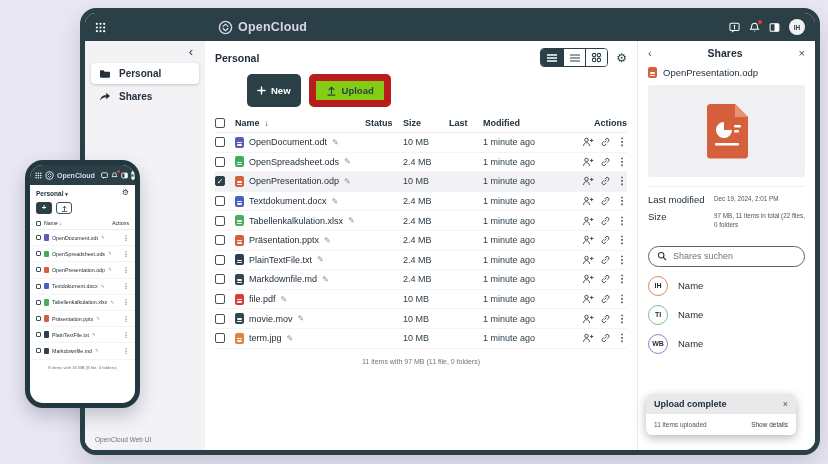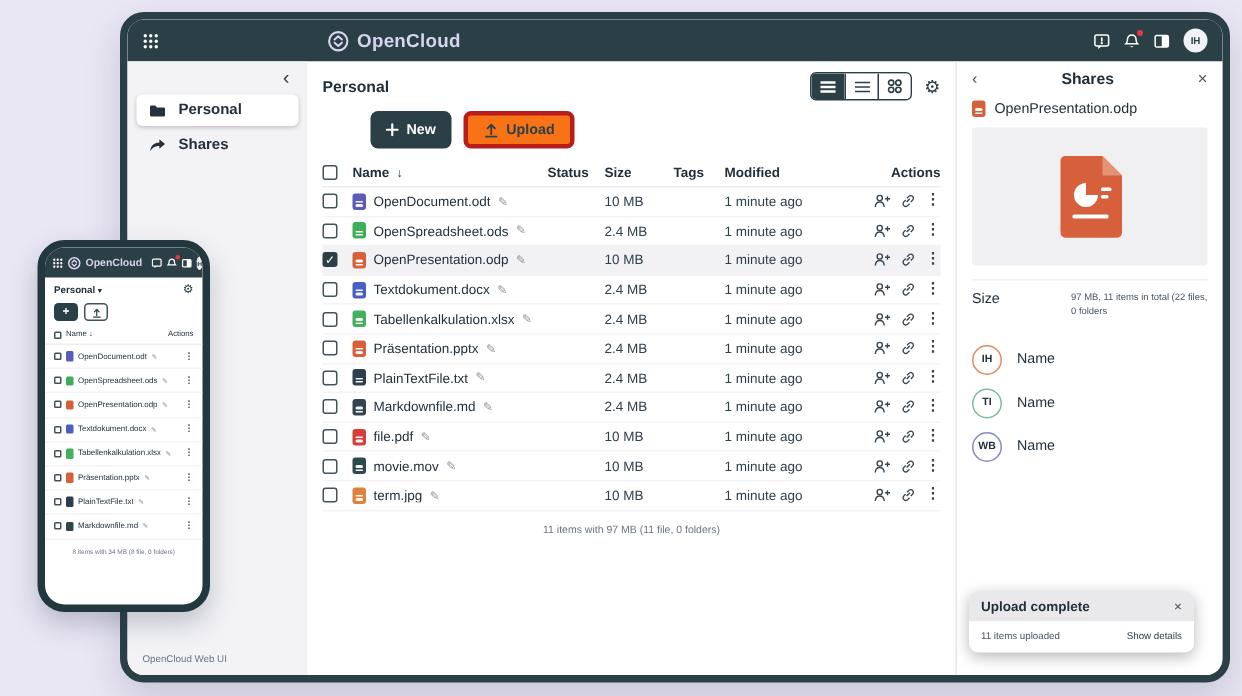--- a/index.html
+++ b/index.html
@@ -59,21 +59,21 @@
   .main-top { display:flex; align-items:center; }
   .breadcrumb { font-size:10.5px; font-weight:bold; color:#22303c; }
   .view-seg { margin-left:auto; display:flex; border:1px solid #2a4046; border-radius:4px; overflow:hidden; }
   .seg-btn { width:22px; height:17px; display:flex; align-items:center; justify-content:center; background:#fff; border-left:1px solid #2a4046; }
   .seg-btn:first-child { border-left:none; }
   .seg-btn.active { background:#2a4046; }
   .gear { font-size:12px; color:#2a4046; margin-left:8px; line-height:1; }
   .btn-row { display:flex; gap:8px; margin:7px 0 8px;padding-left:32px; }
   .btn { display:flex; align-items:center; gap:5px; font-size:9.5px; font-weight:bold; border-radius:5px; padding:4px 10px; }
   .btn-new { background:#2a4046; color:#fff; }
-  .btn-upload { background:#f97316; color:#2a4046; border:3px solid #b91c1c; }
+  .btn-upload { background:#84cc16; color:#2a4046; border:7px solid #b91c1c; }
   
   .thead { display:flex; align-items:center; font-size:9px; font-weight:bold; color:#22303c; padding:3px 0 4px; border-bottom:1px solid #ececf0; }
   .cb { width:10px; height:10px; border:1.4px solid #44525c; border-radius:2px; flex:0 0 auto; background:#fff; }
   .cb.checked { background:#2a4046; border-color:#2a4046; color:#fff; font-size:8px; line-height:9px; text-align:center; }
   .namecell { flex:1; display:flex; align-items:center; gap:5px; min-width:0; padding-left:10px; }
   .col-status { width:38px; }
   .col-size { width:46px; }
   .col-tags { width:34px; }
   .col-mod { width:88px; }
   .col-act { width:56px; text-align:right; }
@@ -267,21 +267,21 @@
       </div>
 
       <div class="thead">
         <span class="cb"></span>
         <span class="namecell">
             <span>Name</span>
             <span style="font-size:8px;">↓</span>
           </span>
         <span class="col-status">Status</span>
         <span class="col-size">Size</span>
-        <span class="col-tags">Tags</span>
+        <span class="col-tags">Last</span>
         <span class="col-mod">Modified</span>
         <span class="col-act">Actions</span>
       </div>
 
       <div id="file-rows">
           <div class="frow">
             <span class="cb"></span>
             <span class="namecell">
               <span class="ficon" style="background: rgb(91, 91, 184);">
                 <i></i>
@@ -657,23 +657,36 @@
             <path d="M31 1 l13 13 h-13z" fill="#e69274"></path>
             <path d="M20 19 a8 8 0 1 0 8 8 h-8z" fill="#fff"></path>
             <rect x="30" y="22" width="7" height="2.4" rx="1" fill="#fff"></rect>
             <rect x="30" y="27" width="5" height="2.4" rx="1" fill="#fff"></rect>
             <rect x="11" y="40" width="24" height="2.6" rx="1" fill="#fff"></rect>
           </svg>
         </span>
       </div>
       <div class="drows">
         <div class="drow">
+            <span class="dlabel">Last modified</span>
+            <span class="dval">Dec 19, 2024, 2:01 PM</span>
+          </div>
+        <div class="drow">
             <span class="dlabel">Size</span>
             <span class="dval">97 MB, 11 items in total (22 files, 0 folders</span>
           </div>
+      </div>
+      <div class="panel-search">
+        <span>
+          <svg width="10" height="10" viewBox="0 0 12 12">
+              <circle cx="5" cy="5" r="3.3" fill="none" stroke="#26323c" stroke-width="1.3"></circle>
+              <path d="M7.6 7.6 L10.5 10.5" stroke="#26323c" stroke-width="1.3" stroke-linecap="round"></path>
+            </svg>
+        </span>
+        <input type="text" placeholder="Shares suchen" style="">
       </div>
       <div id="people-list">
           <div class="person">
             <span class="ring" style="border-color: rgb(223, 138, 98);">IH</span>
             <span class="person-name">Name</span>
           </div>
           <div class="person">
             <span class="ring" style="border-color: rgb(125, 187, 154);">TI</span>
             <span class="person-name">Name</span>
           </div>

